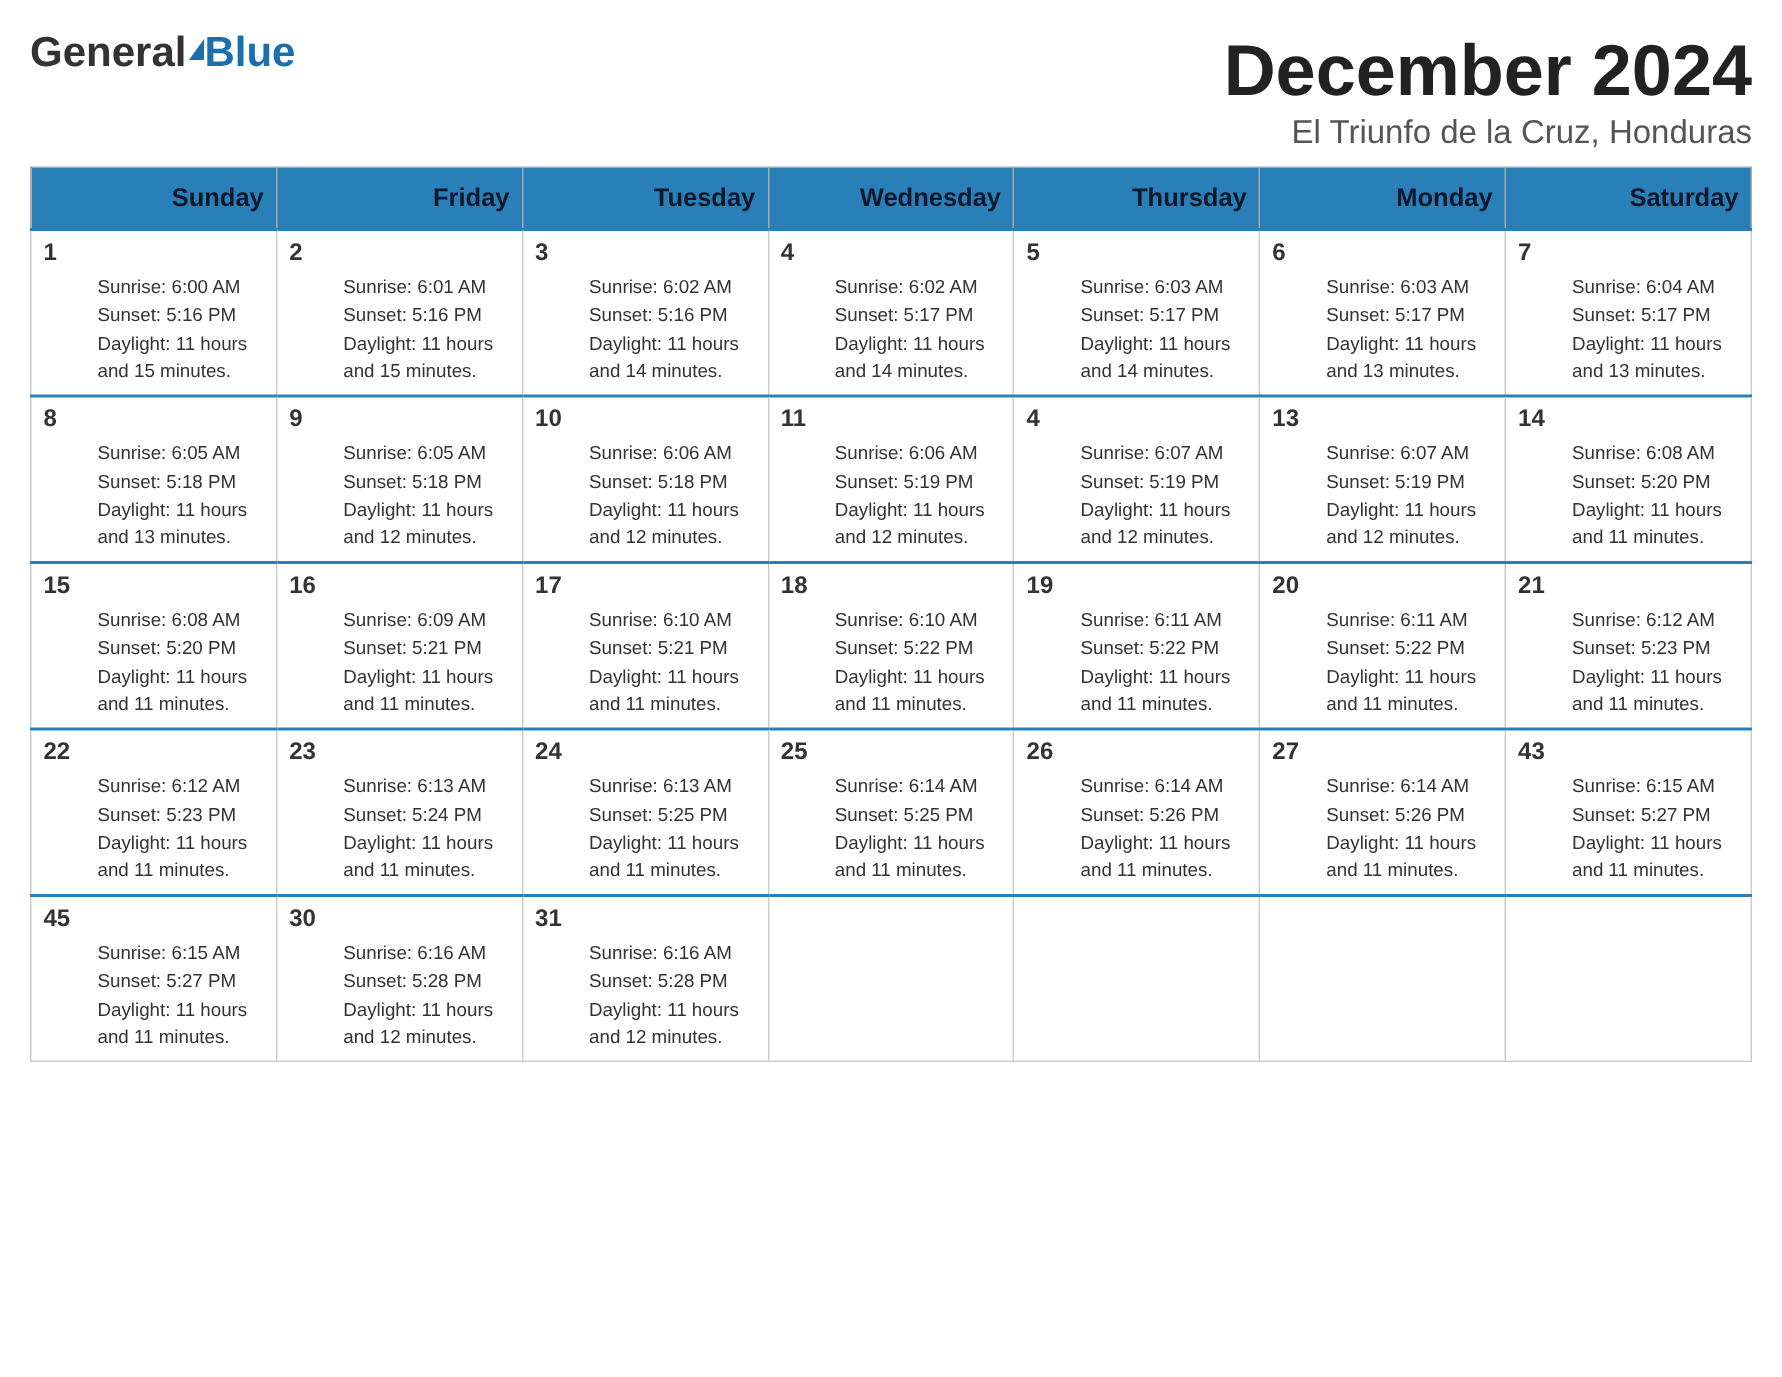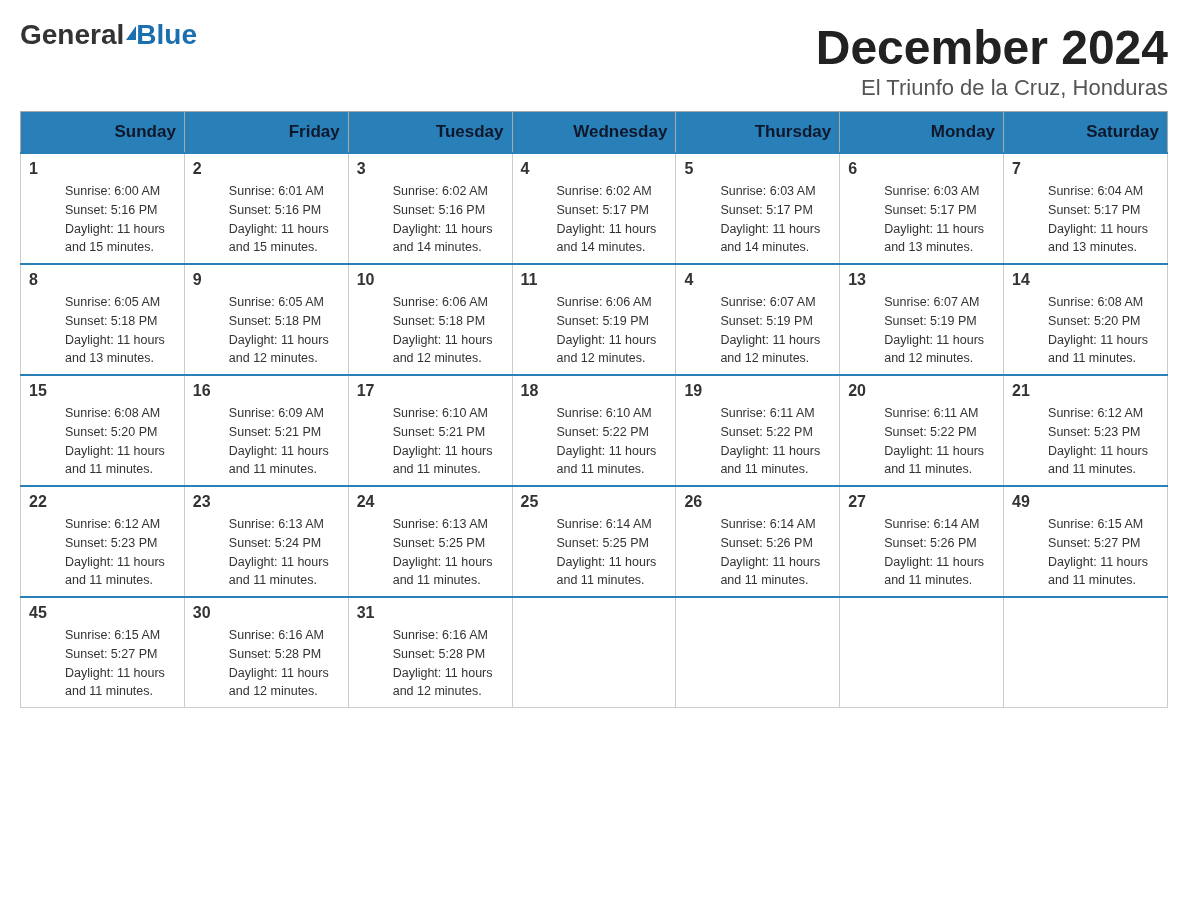--- a/index.html
+++ b/index.html
@@ -337,21 +337,21 @@
         </td>
         <td>
           <span class="day-number">27</span>
           <div class="day-info">
             Sunrise: 6:14 AM<br>
             Sunset: 5:26 PM<br>
             Daylight: 11 hours and 11 minutes.
           </div>
         </td>
         <td>
-          <span class="day-number">49</span>
+          <span class="day-number">43</span>
           <div class="day-info">
             Sunrise: 6:15 AM<br>
             Sunset: 5:27 PM<br>
             Daylight: 11 hours and 11 minutes.
           </div>
         </td>
       </tr>
       <tr class="week-row">
         <td>
           <span class="day-number">45</span>

